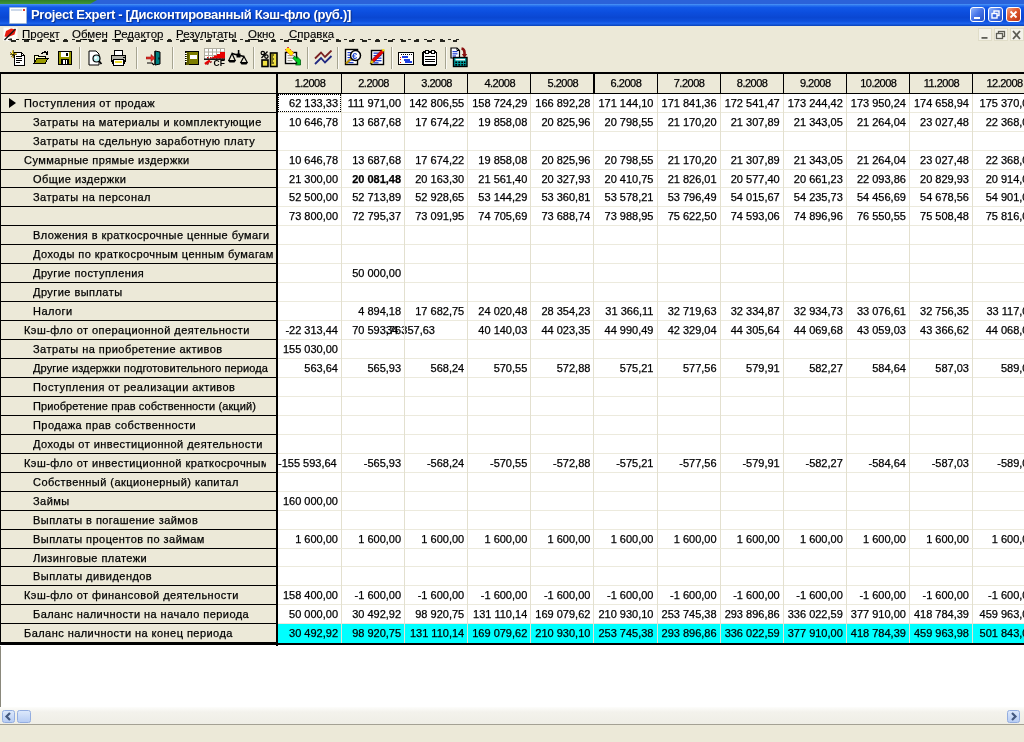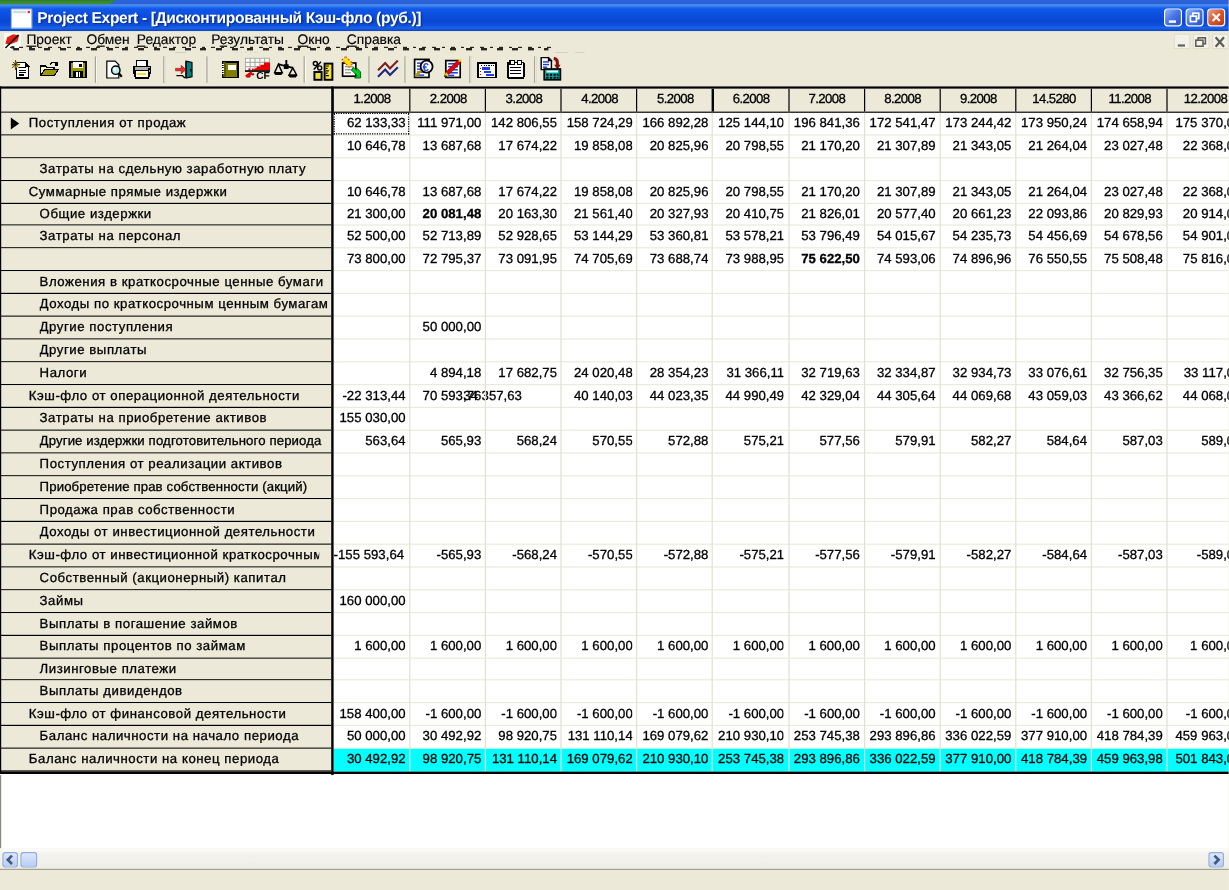--- a/index.html
+++ b/index.html
@@ -337,54 +337,55 @@
     <div class="cell" style="left:531.3px;top:2px;width:63.10000000000002px;height:18.5px;text-align:center;line-height:19px;letter-spacing:-0.5px;">5.2008</div>
     <div class="cell" style="left:530.3px;top:2px;width:1.2px;height:18.5px;background:#000;"></div>
     <div class="cell" style="left:594.4px;top:2px;width:63.10000000000002px;height:18.5px;text-align:center;line-height:19px;letter-spacing:-0.5px;">6.2008</div>
     <div class="cell" style="left:593.4px;top:2px;width:1.2px;height:18.5px;background:#000;"></div>
     <div class="cell" style="left:657.5px;top:2px;width:63.10000000000002px;height:18.5px;text-align:center;line-height:19px;letter-spacing:-0.5px;">7.2008</div>
     <div class="cell" style="left:656.5px;top:2px;width:1.2px;height:18.5px;background:#000;"></div>
     <div class="cell" style="left:720.6px;top:2px;width:63.10000000000002px;height:18.5px;text-align:center;line-height:19px;letter-spacing:-0.5px;">8.2008</div>
     <div class="cell" style="left:719.6px;top:2px;width:1.2px;height:18.5px;background:#000;"></div>
     <div class="cell" style="left:783.7px;top:2px;width:63.09999999999991px;height:18.5px;text-align:center;line-height:19px;letter-spacing:-0.5px;">9.2008</div>
     <div class="cell" style="left:782.7px;top:2px;width:1.2px;height:18.5px;background:#000;"></div>
-    <div class="cell" style="left:846.8px;top:2px;width:63.10000000000002px;height:18.5px;text-align:center;line-height:19px;letter-spacing:-0.5px;">14.5280</div>
+    <div class="cell" style="left:846.8px;top:2px;width:63.10000000000002px;height:18.5px;text-align:center;line-height:19px;letter-spacing:-0.5px;">10.2008</div>
     <div class="cell" style="left:845.8px;top:2px;width:1.2px;height:18.5px;background:#000;"></div>
     <div class="cell" style="left:909.9px;top:2px;width:63.10000000000002px;height:18.5px;text-align:center;line-height:19px;letter-spacing:-0.5px;">11.2008</div>
     <div class="cell" style="left:908.9px;top:2px;width:1.2px;height:18.5px;background:#000;"></div>
     <div class="cell" style="left:973px;top:2px;width:63.09999999999991px;height:18.5px;text-align:center;line-height:19px;letter-spacing:-0.5px;">12.2008</div>
     <div class="cell" style="left:972px;top:2px;width:1.2px;height:18.5px;background:#000;"></div>
     <div class="cell" style="left:0px;top:21.7px;width:276px;height:18.95px;background:#ece9d8;"></div>
     <div class="cell" style="left:24px;top:21.7px;width:242px;height:18.95px;line-height:18.95px;letter-spacing:0.45px;background:transparent;">Поступления от продаж</div>
     <div class="cell" style="left:0px;top:39.65px;width:276px;height:1px;background:#000;"></div>
     <div class="cell" style="left:278px;top:39.65px;width:746px;height:1px;background:#eceadd;"></div>
     <div class="cell" style="left:278px;top:21.7px;width:60px;height:18.95px;text-align:right;line-height:18.95px;">62 133,33</div>
     <div class="cell" style="left:342px;top:21.7px;width:59.10000000000002px;height:18.95px;text-align:right;line-height:18.95px;">111 971,00</div>
     <div class="cell" style="left:341px;top:21.7px;width:1px;height:18.95px;background:#e3e0cf;"></div>
     <div class="cell" style="left:405.1px;top:21.7px;width:59.099999999999966px;height:18.95px;text-align:right;line-height:18.95px;">142 806,55</div>
     <div class="cell" style="left:404.1px;top:21.7px;width:1px;height:18.95px;background:#e3e0cf;"></div>
     <div class="cell" style="left:468.2px;top:21.7px;width:59.099999999999966px;height:18.95px;text-align:right;line-height:18.95px;">158 724,29</div>
     <div class="cell" style="left:467.2px;top:21.7px;width:1px;height:18.95px;background:#e3e0cf;"></div>
     <div class="cell" style="left:531.3px;top:21.7px;width:59.10000000000002px;height:18.95px;text-align:right;line-height:18.95px;">166 892,28</div>
     <div class="cell" style="left:530.3px;top:21.7px;width:1px;height:18.95px;background:#e3e0cf;"></div>
-    <div class="cell" style="left:594.4px;top:21.7px;width:59.10000000000002px;height:18.95px;text-align:right;line-height:18.95px;">125 144,10</div>
+    <div class="cell" style="left:594.4px;top:21.7px;width:59.10000000000002px;height:18.95px;text-align:right;line-height:18.95px;">171 144,10</div>
     <div class="cell" style="left:593.4px;top:21.7px;width:1px;height:18.95px;background:#e3e0cf;"></div>
-    <div class="cell" style="left:657.5px;top:21.7px;width:59.10000000000002px;height:18.95px;text-align:right;line-height:18.95px;">196 841,36</div>
+    <div class="cell" style="left:657.5px;top:21.7px;width:59.10000000000002px;height:18.95px;text-align:right;line-height:18.95px;">171 841,36</div>
     <div class="cell" style="left:656.5px;top:21.7px;width:1px;height:18.95px;background:#e3e0cf;"></div>
     <div class="cell" style="left:720.6px;top:21.7px;width:59.10000000000002px;height:18.95px;text-align:right;line-height:18.95px;">172 541,47</div>
     <div class="cell" style="left:719.6px;top:21.7px;width:1px;height:18.95px;background:#e3e0cf;"></div>
     <div class="cell" style="left:783.7px;top:21.7px;width:59.09999999999991px;height:18.95px;text-align:right;line-height:18.95px;">173 244,42</div>
     <div class="cell" style="left:782.7px;top:21.7px;width:1px;height:18.95px;background:#e3e0cf;"></div>
     <div class="cell" style="left:846.8px;top:21.7px;width:59.10000000000002px;height:18.95px;text-align:right;line-height:18.95px;">173 950,24</div>
     <div class="cell" style="left:845.8px;top:21.7px;width:1px;height:18.95px;background:#e3e0cf;"></div>
     <div class="cell" style="left:909.9px;top:21.7px;width:59.10000000000002px;height:18.95px;text-align:right;line-height:18.95px;">174 658,94</div>
     <div class="cell" style="left:908.9px;top:21.7px;width:1px;height:18.95px;background:#e3e0cf;"></div>
     <div class="cell" style="left:973px;top:21.7px;width:61.59999999999991px;height:18.95px;text-align:right;line-height:18.95px;">175 370,00</div>
     <div class="cell" style="left:972px;top:21.7px;width:1px;height:18.95px;background:#e3e0cf;"></div>
     <div class="cell" style="left:0px;top:40.65px;width:276px;height:18.95px;background:#ece9d8;"></div>
+    <div class="cell" style="left:33px;top:40.65px;width:242px;height:18.95px;line-height:18.95px;letter-spacing:0.45px;background:transparent;">Затраты на материалы и комплектующие</div>
     <div class="cell" style="left:0px;top:58.599999999999994px;width:276px;height:1px;background:#000;"></div>
     <div class="cell" style="left:278px;top:58.599999999999994px;width:746px;height:1px;background:#eceadd;"></div>
     <div class="cell" style="left:278px;top:40.65px;width:60px;height:18.95px;text-align:right;line-height:18.95px;">10 646,78</div>
     <div class="cell" style="left:342px;top:40.65px;width:59.10000000000002px;height:18.95px;text-align:right;line-height:18.95px;">13 687,68</div>
     <div class="cell" style="left:341px;top:40.65px;width:1px;height:18.95px;background:#e3e0cf;"></div>
     <div class="cell" style="left:405.1px;top:40.65px;width:59.099999999999966px;height:18.95px;text-align:right;line-height:18.95px;">17 674,22</div>
     <div class="cell" style="left:404.1px;top:40.65px;width:1px;height:18.95px;background:#e3e0cf;"></div>
     <div class="cell" style="left:468.2px;top:40.65px;width:59.099999999999966px;height:18.95px;text-align:right;line-height:18.95px;">19 858,08</div>
     <div class="cell" style="left:467.2px;top:40.65px;width:1px;height:18.95px;background:#e3e0cf;"></div>
     <div class="cell" style="left:531.3px;top:40.65px;width:59.10000000000002px;height:18.95px;text-align:right;line-height:18.95px;">20 825,96</div>
@@ -506,21 +507,21 @@
     <div class="cell" style="left:342px;top:135.39999999999998px;width:59.10000000000002px;height:18.95px;text-align:right;line-height:18.95px;">72 795,37</div>
     <div class="cell" style="left:341px;top:135.39999999999998px;width:1px;height:18.95px;background:#e3e0cf;"></div>
     <div class="cell" style="left:405.1px;top:135.39999999999998px;width:59.099999999999966px;height:18.95px;text-align:right;line-height:18.95px;">73 091,95</div>
     <div class="cell" style="left:404.1px;top:135.39999999999998px;width:1px;height:18.95px;background:#e3e0cf;"></div>
     <div class="cell" style="left:468.2px;top:135.39999999999998px;width:59.099999999999966px;height:18.95px;text-align:right;line-height:18.95px;">74 705,69</div>
     <div class="cell" style="left:467.2px;top:135.39999999999998px;width:1px;height:18.95px;background:#e3e0cf;"></div>
     <div class="cell" style="left:531.3px;top:135.39999999999998px;width:59.10000000000002px;height:18.95px;text-align:right;line-height:18.95px;">73 688,74</div>
     <div class="cell" style="left:530.3px;top:135.39999999999998px;width:1px;height:18.95px;background:#e3e0cf;"></div>
     <div class="cell" style="left:594.4px;top:135.39999999999998px;width:59.10000000000002px;height:18.95px;text-align:right;line-height:18.95px;">73 988,95</div>
     <div class="cell" style="left:593.4px;top:135.39999999999998px;width:1px;height:18.95px;background:#e3e0cf;"></div>
-    <div class="cell" style="left:657.5px;top:135.39999999999998px;width:59.10000000000002px;height:18.95px;text-align:right;line-height:18.95px;font-weight:bold;">75 622,50</div>
+    <div class="cell" style="left:657.5px;top:135.39999999999998px;width:59.10000000000002px;height:18.95px;text-align:right;line-height:18.95px;">75 622,50</div>
     <div class="cell" style="left:656.5px;top:135.39999999999998px;width:1px;height:18.95px;background:#e3e0cf;"></div>
     <div class="cell" style="left:720.6px;top:135.39999999999998px;width:59.10000000000002px;height:18.95px;text-align:right;line-height:18.95px;">74 593,06</div>
     <div class="cell" style="left:719.6px;top:135.39999999999998px;width:1px;height:18.95px;background:#e3e0cf;"></div>
     <div class="cell" style="left:783.7px;top:135.39999999999998px;width:59.09999999999991px;height:18.95px;text-align:right;line-height:18.95px;">74 896,96</div>
     <div class="cell" style="left:782.7px;top:135.39999999999998px;width:1px;height:18.95px;background:#e3e0cf;"></div>
     <div class="cell" style="left:846.8px;top:135.39999999999998px;width:59.10000000000002px;height:18.95px;text-align:right;line-height:18.95px;">76 550,55</div>
     <div class="cell" style="left:845.8px;top:135.39999999999998px;width:1px;height:18.95px;background:#e3e0cf;"></div>
     <div class="cell" style="left:909.9px;top:135.39999999999998px;width:59.10000000000002px;height:18.95px;text-align:right;line-height:18.95px;">75 508,48</div>
     <div class="cell" style="left:908.9px;top:135.39999999999998px;width:1px;height:18.95px;background:#e3e0cf;"></div>
     <div class="cell" style="left:973px;top:135.39999999999998px;width:61.59999999999991px;height:18.95px;text-align:right;line-height:18.95px;">75 816,00</div>

